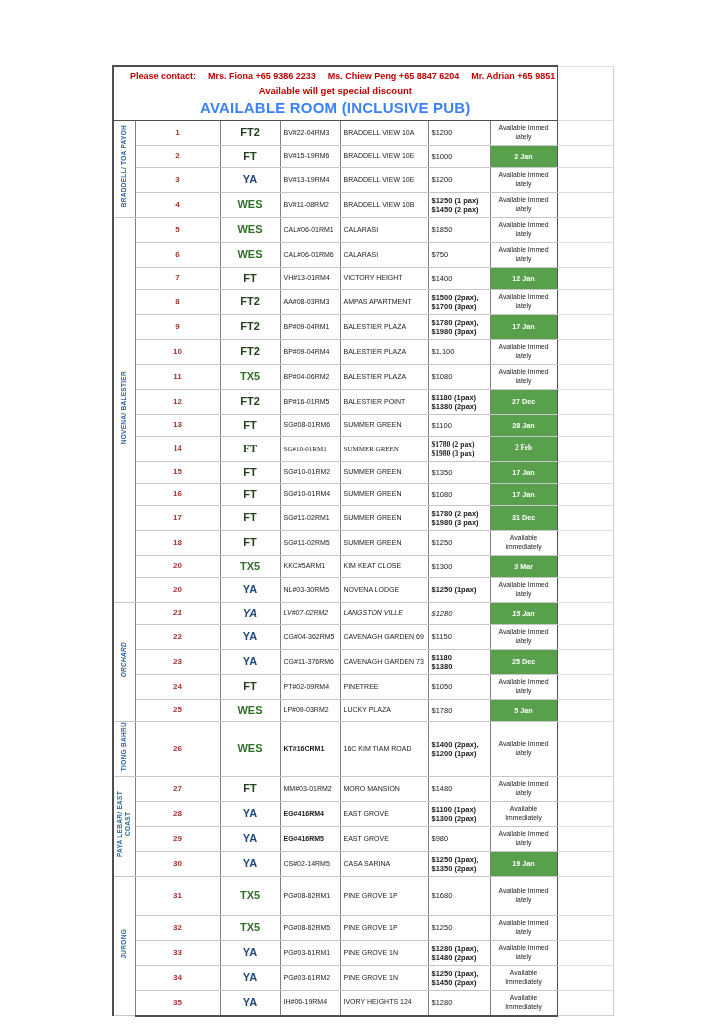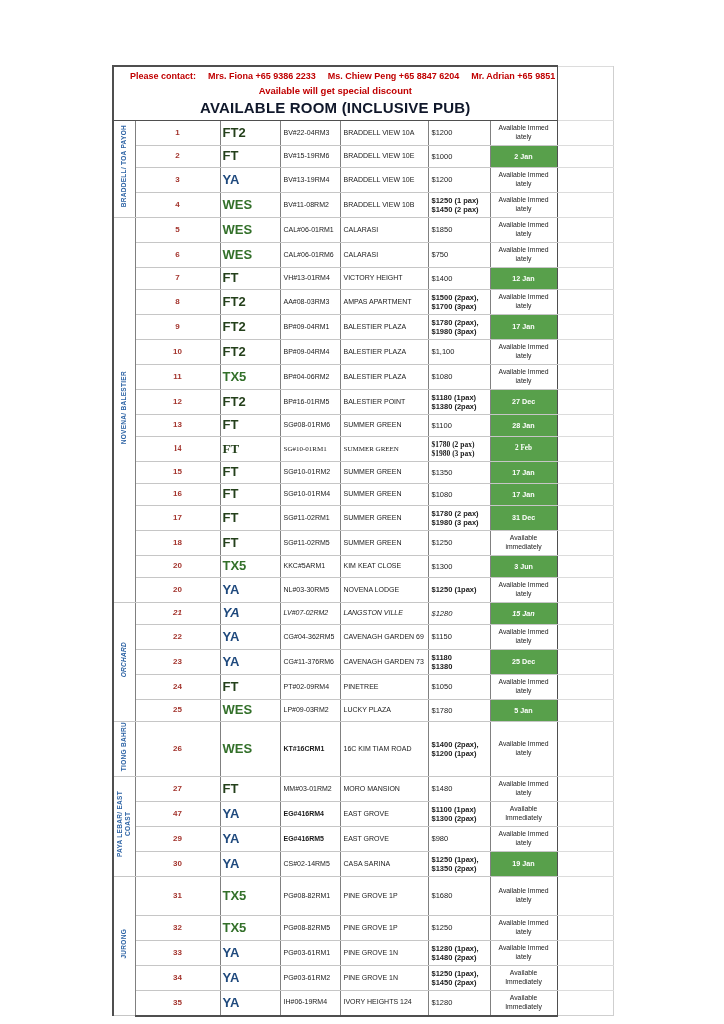--- a/index.html
+++ b/index.html
@@ -20,32 +20,32 @@
   
   td.header-cell{
     border:1px solid #4f4f4f;border-left:2px solid #4f4f4f;border-top:2px solid #4f4f4f;
     padding:4px 6px 2px 6px;text-align:center;background:#fff;
   }
   .contact-line{
     display:flex;justify-content:flex-start;gap:12px;padding-left:10px;
     font-weight:bold;font-size:9px;color:#c00000;white-space:nowrap;
   }
   .discount-line{font-weight:bold;font-size:9.5px;color:#c00000;margin-top:3px;}
-  .title-line{font-weight:bold;font-size:15px;color:#0f172a;margin-top:2px;letter-spacing:.2px;}
+  .title-line{font-weight:bold;font-size:15px;color:#3b82f6;margin-top:2px;letter-spacing:.2px;}
   
   td.region{
     border-left:2px solid #4f4f4f;text-align:center;vertical-align:middle;padding:0;
   }
   td.region span{
     writing-mode:vertical-rl;transform:rotate(180deg);
     font-size:6.5px;font-weight:bold;color:#2e64a5;letter-spacing:.3px;
     white-space:pre-line;display:inline-block;max-height:100%;
   }
   td.num{text-align:center;font-weight:bold;font-size:8px;color:#a3342d;}
-  td.type{font-weight:bold;font-size:13px;}
+  td.type{text-align:center;font-weight:bold;font-size:11px;}
   td.code{font-size:7px;color:#1a1a1a;padding-left:3px;}
   td.name{font-size:7px;color:#1a1a1a;padding-left:3px;}
   td.price{font-size:7.5px;color:#1a1a1a;padding-left:3px;white-space:pre-line;}
   td.avail{
     text-align:center;font-size:6.8px;color:#222;white-space:pre-line;
     border-right:1px solid #4f4f4f;line-height:1.3;
   }
   td.avail.green{background:#58a04b;color:#ffffff;font-weight:bold;font-size:7.2px;}
   td.b{font-weight:bold;}
   td.extra{
@@ -262,21 +262,21 @@
           <td class="avail">Available
 immediately</td>
           <td class="extra"></td>
         </tr>
         <tr style="height: 22px;">
           <td class="num">20</td>
           <td class="type" style="color: rgb(51, 112, 42);">TX5</td>
           <td class="code">KKC#5ARM1</td>
           <td class="name">KIM KEAT CLOSE</td>
           <td class="price">$1300</td>
-          <td class="avail green">3 Jun</td>
+          <td class="avail green">3 Mar</td>
           <td class="extra"></td>
         </tr>
         <tr style="height: 25px;">
           <td class="num">20</td>
           <td class="type" style="color: rgb(31, 73, 125);">YA</td>
           <td class="code">NL#03-30RM5</td>
           <td class="name">NOVENA LODGE</td>
           <td class="price b">$1250 (1pax)</td>
           <td class="avail">Available Immed
 iately</td>
@@ -349,21 +349,21 @@
           <td class="num">27</td>
           <td class="type" style="color: rgb(36, 64, 27);">FT</td>
           <td class="code">MM#03-01RM2</td>
           <td class="name">MORO MANSION</td>
           <td class="price">$1480</td>
           <td class="avail">Available Immed
 iately</td>
           <td class="extra"></td>
         </tr>
         <tr style="height: 25px;">
-          <td class="num">47</td>
+          <td class="num">28</td>
           <td class="type" style="color: rgb(31, 73, 125);">YA</td>
           <td class="code b">EG#416RM4</td>
           <td class="name">EAST GROVE</td>
           <td class="price b">$1100 (1pax)
 $1300 (2pax)</td>
           <td class="avail">Available
 Immediately</td>
           <td class="extra"></td>
         </tr>
         <tr style="height: 25px;">

